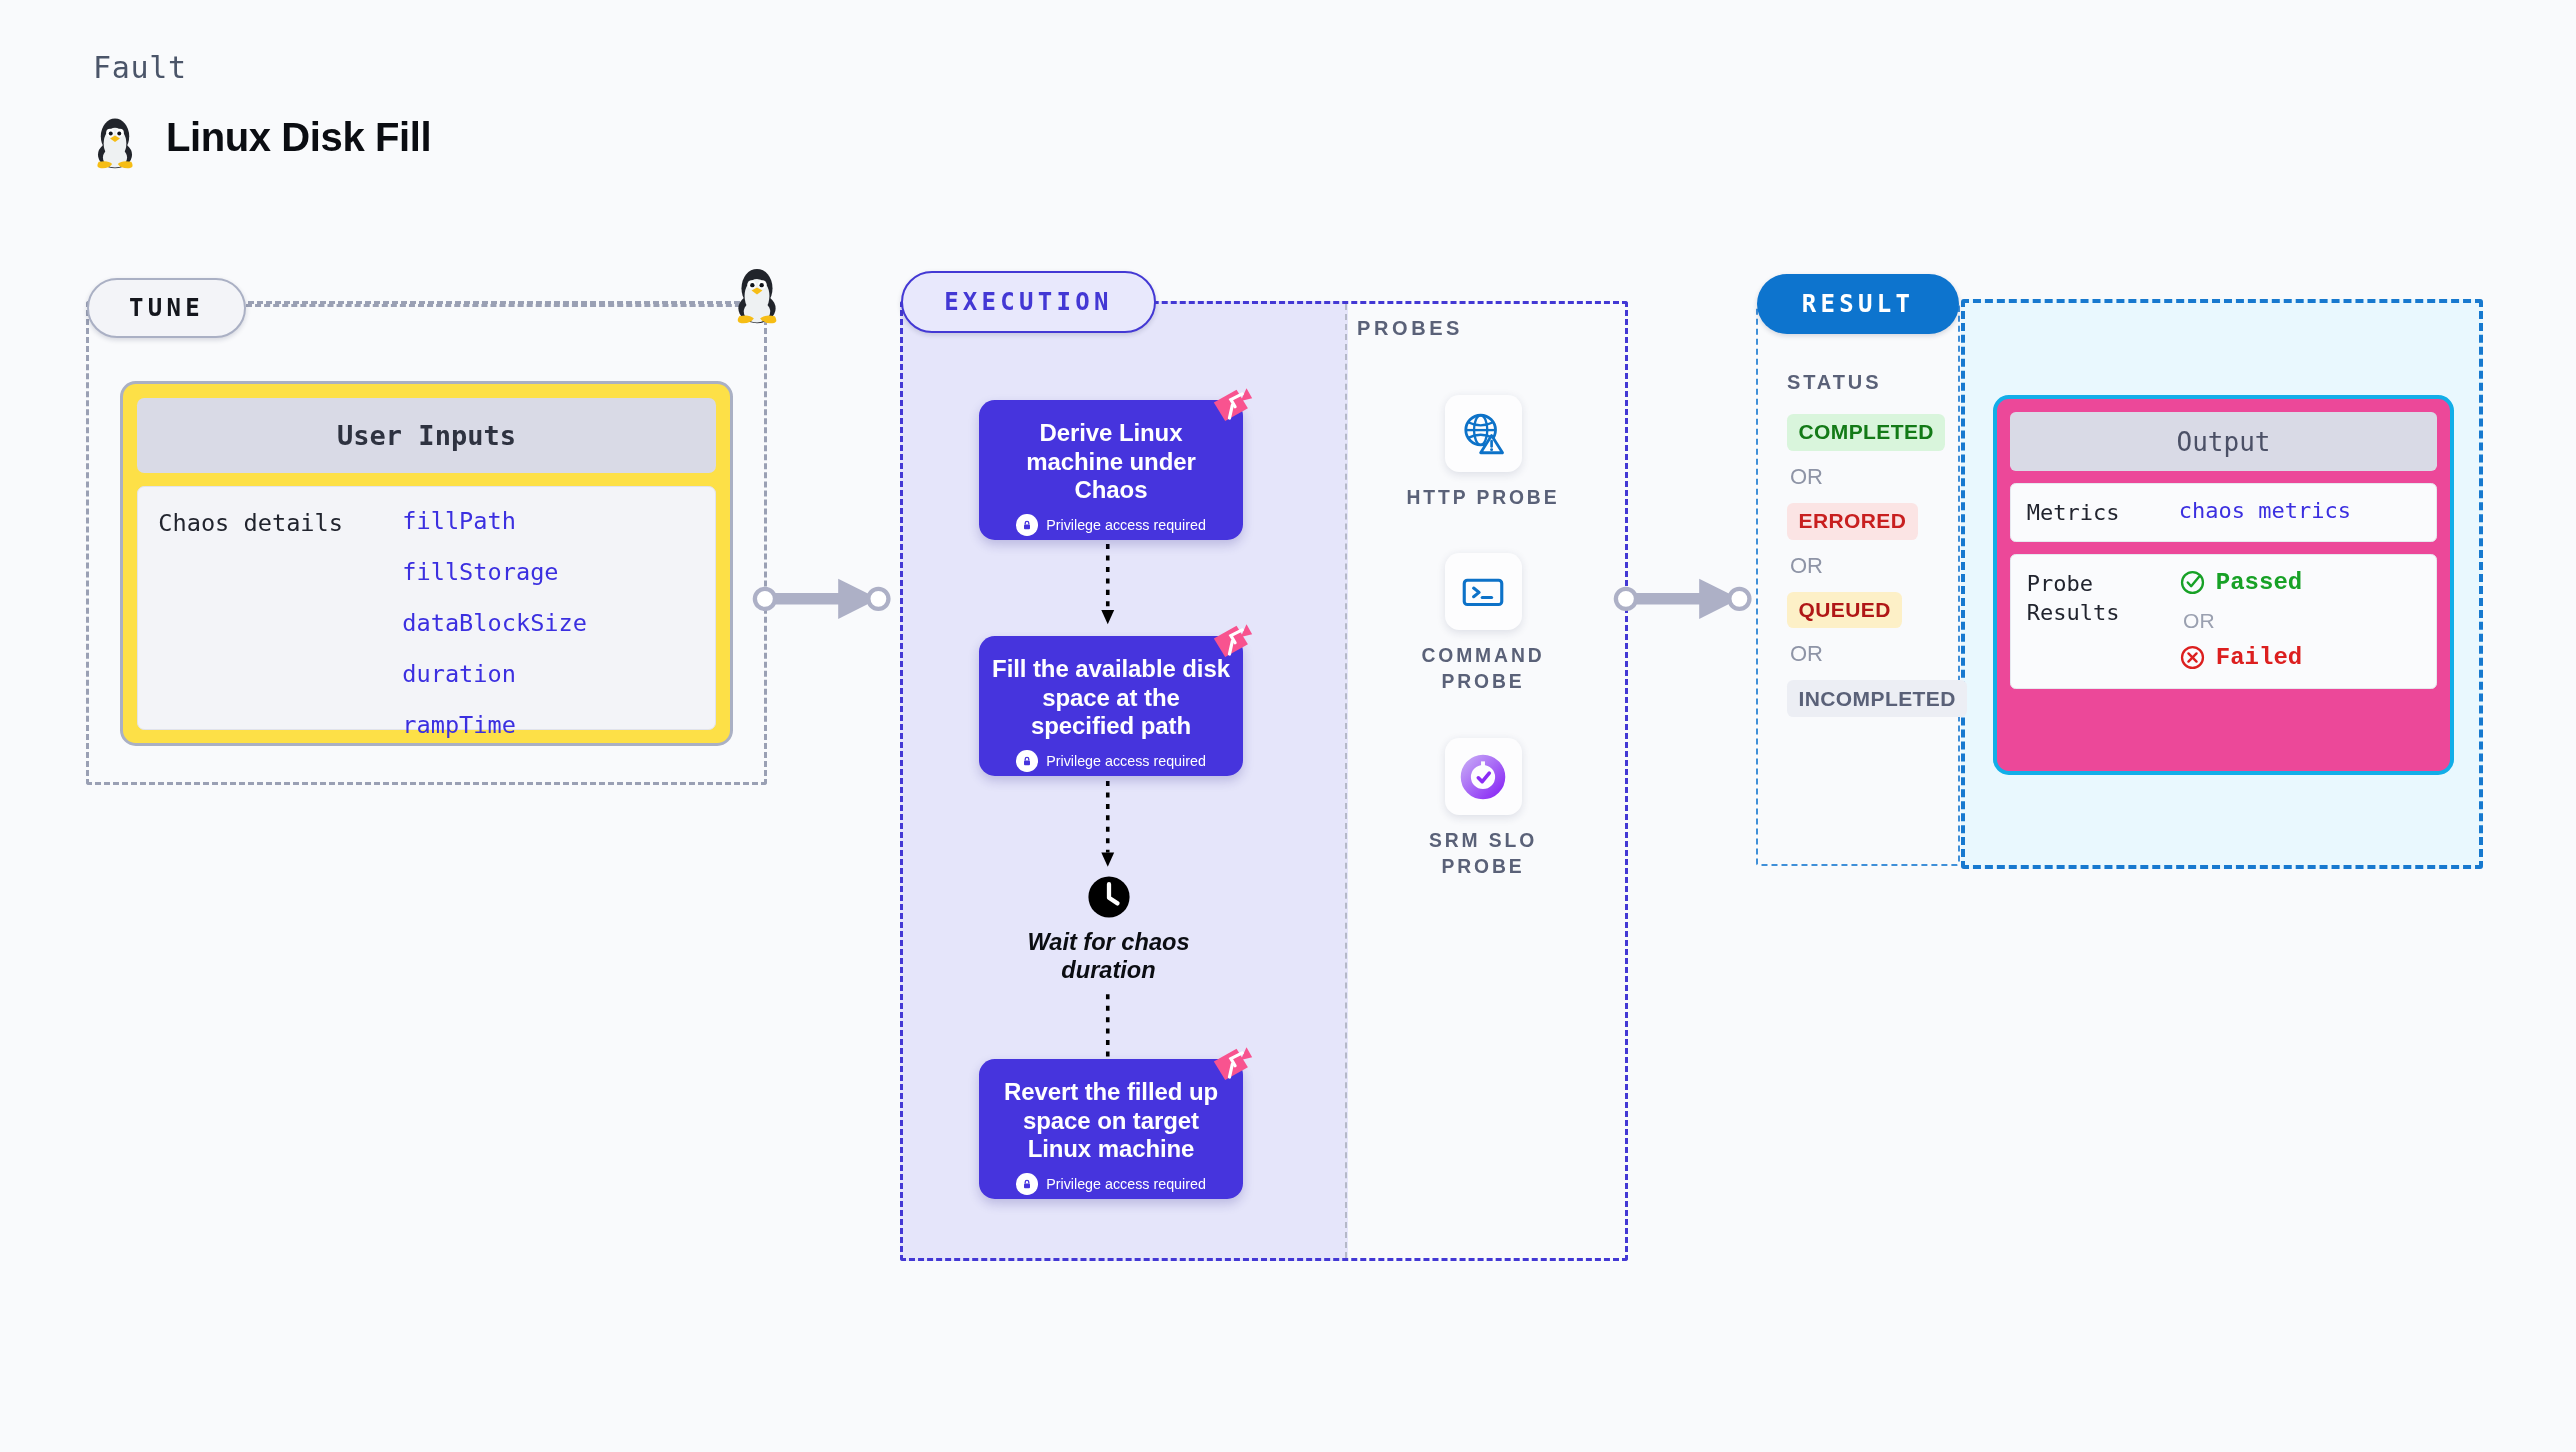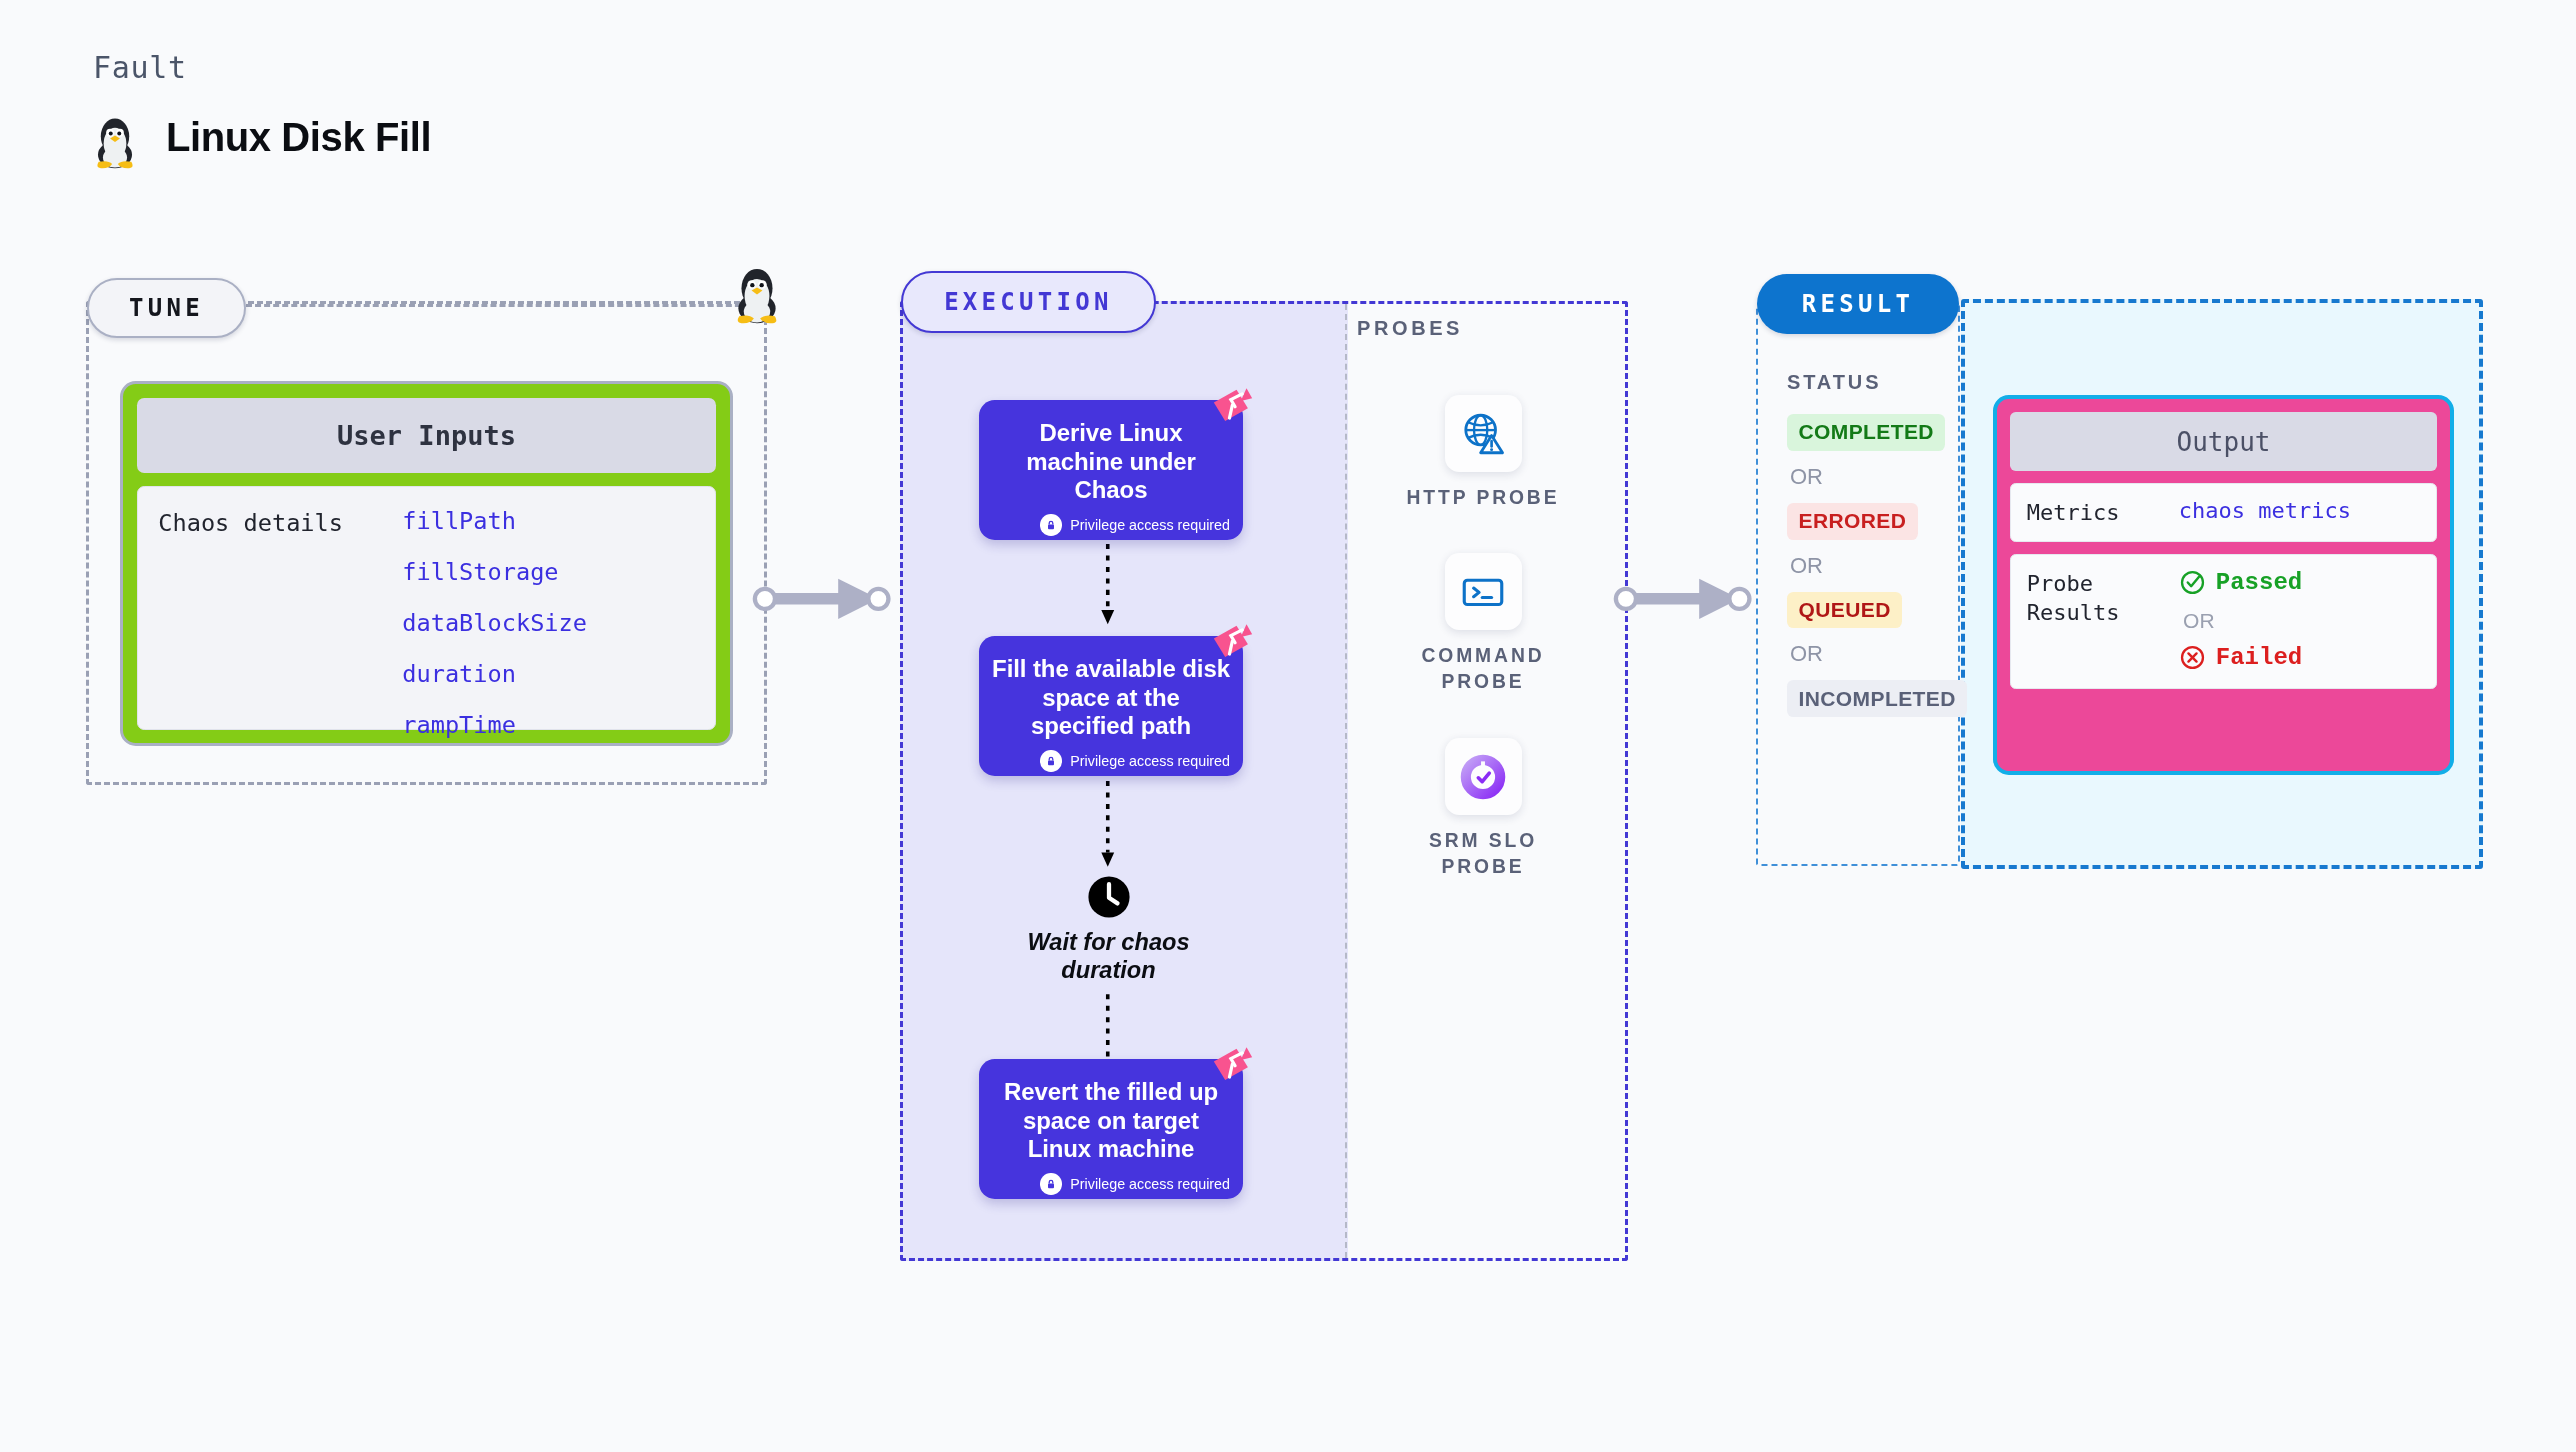--- a/index.html
+++ b/index.html
@@ -64,21 +64,21 @@
     border: 3.6px dashed #9aa0b4;
     border-radius: 2.9px;
   }
   .tune-lead {
     position: absolute; left: 246px; top: 304px; width: 513px; height: 0;
     border-top: 3.6px dashed #9aa0b4;
   }
   .tune-card {
     position: absolute; left: 120px; top: 381px;
     width: 613px; height: 365px;
-    background: #84cc16;
+    background: #fde047;
     border: 3.6px solid #aab0c4;
     border-radius: 15.8px;
     padding: 14.3px;
   }
   .ui-head {
     height: 75px; background: #d9dae6; border-radius: 7.2px;
     display: flex; align-items: center; justify-content: center;
     font-family: "DejaVu Sans Mono", monospace;
     font-size: 27px; font-weight: bold; color: #2e3240;
   }
@@ -125,21 +125,21 @@
     color: #5a6178;
     font-family: "Liberation Sans", sans-serif;
   }
 
   .exec-node {
     position: absolute; z-index: 5;
     background: #4634dd; border-radius: 15.8px;
     color: #fff; text-align: center;
     box-shadow: 0 5px 10.7px rgba(40,30,140,0.22);
     padding: 28px 13px 13px;
-    display: flex; flex-direction: column; align-items: flex-end; justify-content: center;
+    display: flex; flex-direction: column; align-items: center; justify-content: center;
   }
   .exec-node .node-title {
     font-size: 24px; font-weight: bold; line-height: 1.18; letter-spacing: -0.1px;
   }
   .priv-row {
     margin-top: 10px; display: flex; align-items: center; gap: 8.6px;
   }
   .priv-row .priv-text { font-size: 14.3px; font-weight: normal; }
   .lock-badge {
     width: 21.5px; height: 21.5px; border-radius: 50%;

